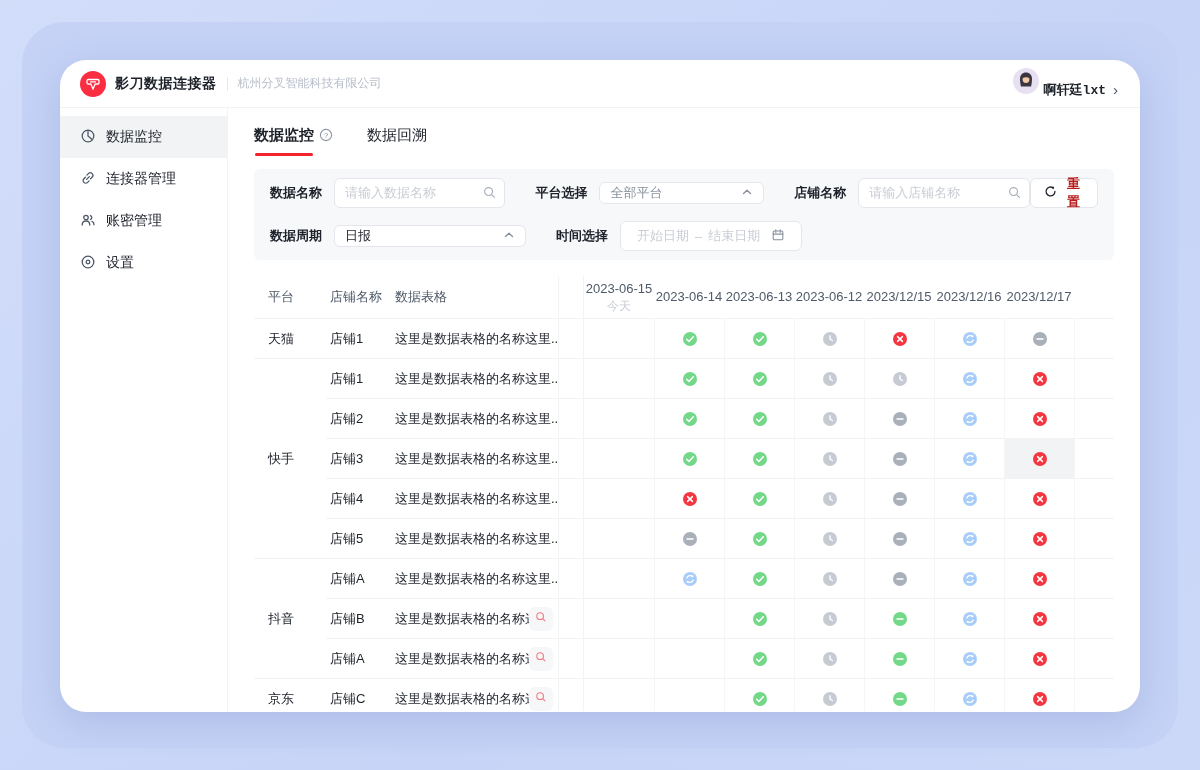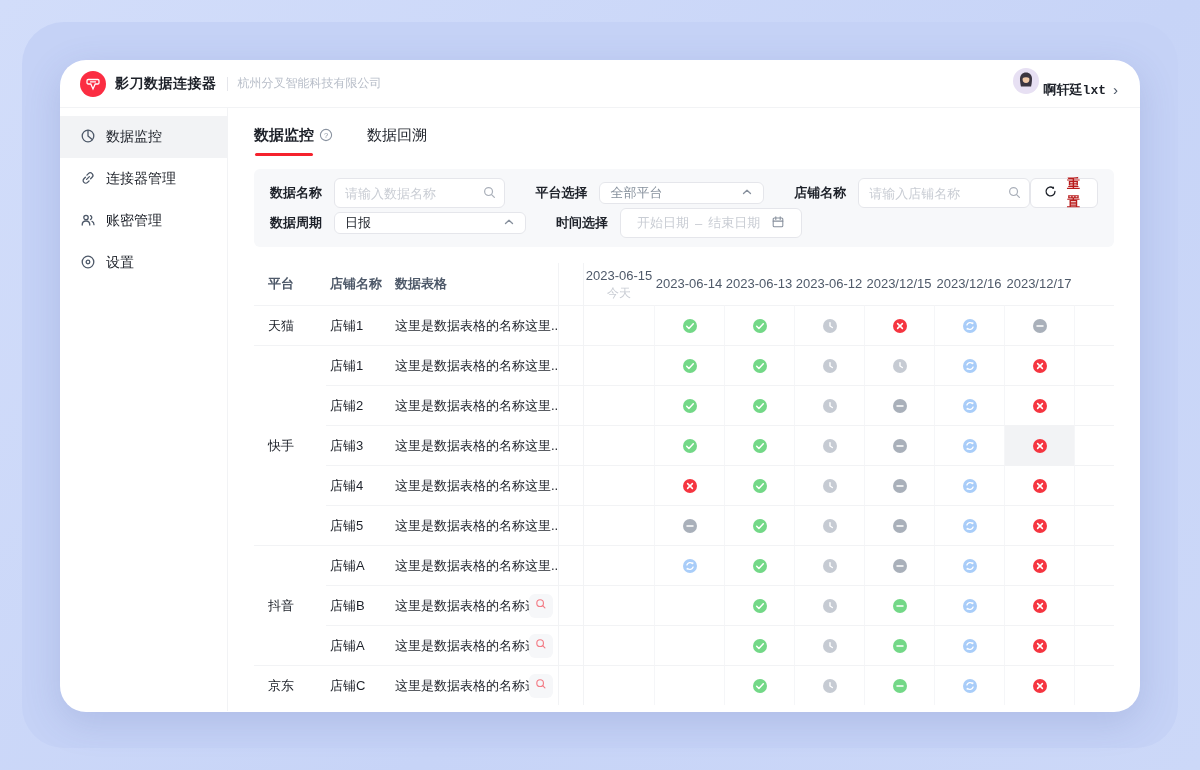--- a/index.html
+++ b/index.html
@@ -31,25 +31,25 @@
   .tabs { display:flex; gap:34px; margin-bottom:13px; }
   .tab { display:inline-flex; align-items:flex-start; gap:5px; font-size:15px; color:#1d2129; cursor:pointer; }
   .tab .lbl { position:relative; padding-bottom:11px; }
   .tab.active .lbl { font-weight:700; }
   .tab.active .lbl::after { content:""; position:absolute; left:1px; right:1px; bottom:0; height:3px; border-radius:2px; background:#f5222d; }
   .helpc { margin-top:2px; }
 
   
   .filter-panel { background:#f7f8fa; border-radius:6px; padding:9px 16px; margin-bottom:16px; }
   .frow { display:flex; align-items:center; }
-  .frow + .frow { margin-top:0; }
+  .frow + .frow { margin-top:13px; }
   .flabel { font-size:13px; font-weight:600; margin-right:12px; white-space:nowrap; }
   .fgap { width:30px; flex:none; }
   .tinput { position:relative; width:192px; }
-  .tinput input { width:100%; height:30px; border:1px solid #e5e6eb; border-radius:6px; background:#fff; padding:0 28px 0 10px; font-size:13px; color:#1d2129; font-family:Liberation Sans, sans-serif; outline:none; }
+  .tinput input { width:100%; height:30px; border:1px solid #e5e6eb; border-radius:6px; background:#fff; padding:0 28px 0 10px; font-size:13px; color:#1d2129; font-family:Liberation Serif, serif; outline:none; }
   .tinput input::placeholder { color:#c9cdd4; }
   .tinput .inicon { position:absolute; right:8px; top:7px; }
   .fselect { width:182px; height:22px; border:1px solid #e5e6eb; border-radius:6px; background:#fff; display:flex; align-items:center; padding:0 10px; font-size:13px; cursor:pointer; }
   .fselect .val { flex:1; }
   .fselect .val.placeholder { color:#86909c; }
   .fselect.w192 { width:192px; }
   .daterange { width:182px; height:30px; border:1px solid #e5e6eb; border-radius:6px; background:#fff; display:flex; align-items:center; gap:6px; padding:0 16px; font-size:13px; color:#c9cdd4; cursor:pointer; }
   .daterange .dph { white-space:nowrap; }
   .daterange .cal { margin-left:auto; }
   .reset-btn { margin-left:auto; height:30px; padding:0 13px; background:#fff; border:1px solid #e5e6eb; border-radius:6px; display:flex; align-items:center; gap:6px; font-size:13px; font-weight:600; color:#b91c1c; cursor:pointer; }
@@ -61,21 +61,21 @@
   .trow:not(.thead) .cell { border-top:1px solid #f2f3f5; }
   .trow:not(.thead) .cp { border-top-color:transparent; }
   .trow.gstart .cp { border-top-color:#f2f3f5 !important; }
   .cp { padding-left:14px; color:#1d2129; }
   .cs { padding-left:4px; }
   .ct { padding-left:4px; }
   .tname { white-space:nowrap; overflow:hidden; }
   .mag { margin-left:auto; margin-right:5px; width:24px; height:24px; border-radius:6px; background:#f6f7f9; display:flex; align-items:center; justify-content:center; cursor:pointer; flex:none; }
   .spacer { border-left:1px solid #f2f3f5; border-right:1px solid #f2f3f5; }
   .cdate { justify-content:center; }
-  .thead .ch { color:#4e5969; font-weight:700; }
+  .thead .ch { color:#4e5969; font-weight:400; }
   .thead .cdate { flex-direction:column; justify-content:center; line-height:1.35; font-weight:400; }
   .thead .sub { font-size:12px; color:#c9cdd4; }
   .cbody { border-left:1px solid #f5f6f8; }
   .trow > .cbody:nth-child(5) { border-left:none; }
   .fill { border-left:1px solid #f5f6f8; }
   .thead .fill, .thead .cbody { border-left:none; }
   .hl { background:#f2f3f5; }
   .sticon { display:flex; }
 </style>
 </head>

